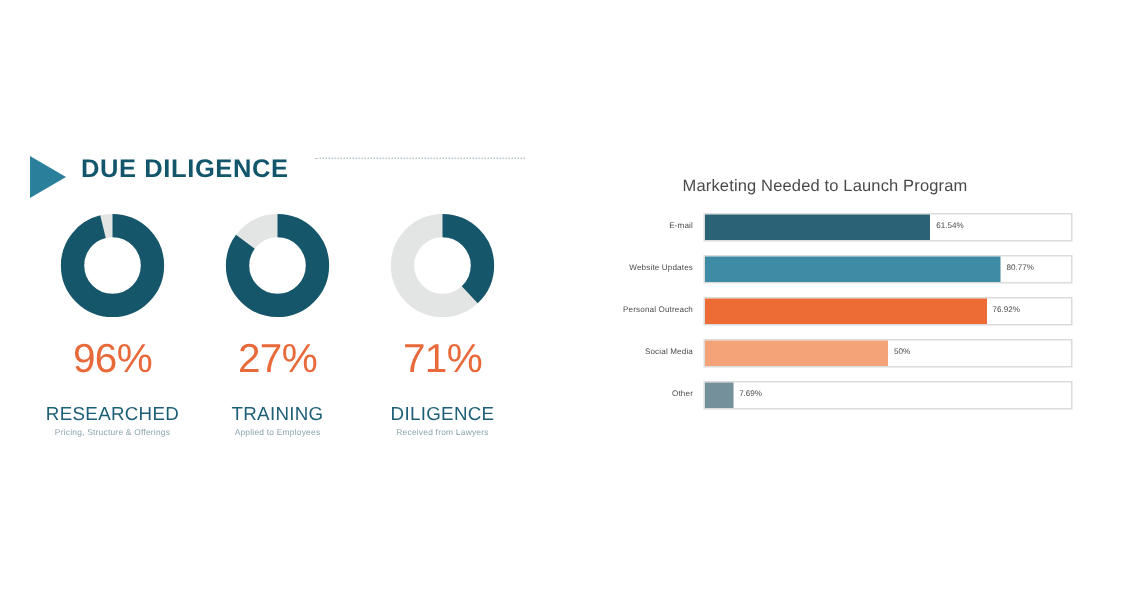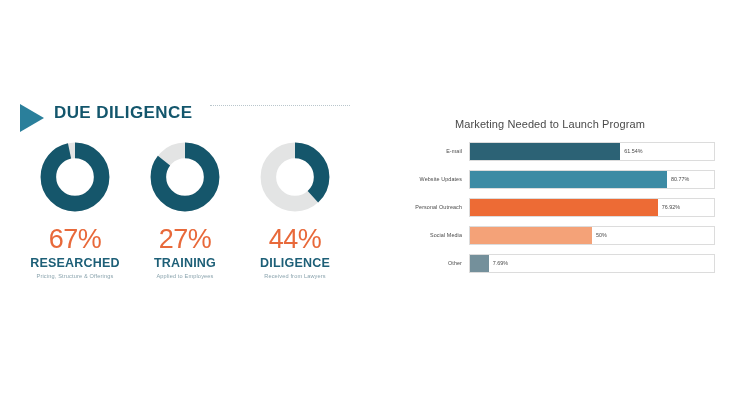--- a/index.html
+++ b/index.html
@@ -27,22 +27,22 @@
   }
 
   .donut-row{position:absolute;left:20px;top:140px;width:330px;display:flex;}
   .stat-col{flex:1 1 0;display:flex;flex-direction:column;align-items:center;}
   .donut-wrap{width:74px;height:74px;}
   .pct-value{
     margin-top:12px;font-size:27px;color:#e8693a;
     letter-spacing:-.5px;line-height:1;font-weight:400;
   }
   .pct-label{
-    margin-top:3px;font-size:12.5px;color:#1d5f77;
-    letter-spacing:.2px;font-weight:700;white-space:nowrap;
+    margin-top:16px;font-size:12.5px;color:#1d5f77;
+    letter-spacing:.2px;font-weight:400;white-space:nowrap;
   }
   .pct-caption{
     margin-top:3px;font-size:5.6px;color:#8aa3ad;
     letter-spacing:.15px;white-space:nowrap;
   }
 
   
   .right-panel{position:absolute;left:380px;top:0;width:370px;height:400px;}
   .chart-title{
     position:absolute;left:0;top:118px;width:340px;text-align:center;
@@ -81,21 +81,21 @@
 
     <div class="donut-row">
 
       <div class="stat-col">
         <div class="donut-wrap">
           <svg viewBox="0 0 100 100">
             <circle cx="50" cy="50" r="36" fill="none" stroke="#e3e4e4" stroke-width="21"></circle>
             <circle class="donut-arc" cx="50" cy="50" r="36" fill="none" stroke="#15566b" stroke-width="21" transform="rotate(-90 50 50)" stroke-dasharray="217.1468842161265 9.04778684233861"></circle>
           </svg>
         </div>
-        <div class="pct-value">67%</div>
+        <div class="pct-value">96%</div>
         <div class="pct-label">RESEARCHED</div>
         <div class="pct-caption">Pricing, Structure &amp; Offerings</div>
       </div>
 
       <div class="stat-col">
         <div class="donut-wrap">
           <svg viewBox="0 0 100 100">
             <circle cx="50" cy="50" r="36" fill="none" stroke="#e3e4e4" stroke-width="21"></circle>
             <circle class="donut-arc" cx="50" cy="50" r="36" fill="none" stroke="#15566b" stroke-width="21" transform="rotate(-90 50 50)" stroke-dasharray="192.26547039969535 33.92920065876976"></circle>
           </svg>
@@ -105,21 +105,21 @@
         <div class="pct-caption">Applied to Employees</div>
       </div>
 
       <div class="stat-col">
         <div class="donut-wrap">
           <svg viewBox="0 0 100 100">
             <circle cx="50" cy="50" r="36" fill="none" stroke="#e3e4e4" stroke-width="21"></circle>
             <circle class="donut-arc" cx="50" cy="50" r="36" fill="none" stroke="#15566b" stroke-width="21" transform="rotate(-90 50 50)" stroke-dasharray="85.95397500221674 140.24069605624837"></circle>
           </svg>
         </div>
-        <div class="pct-value">44%</div>
+        <div class="pct-value">71%</div>
         <div class="pct-label">DILIGENCE</div>
         <div class="pct-caption">Received from Lawyers</div>
       </div>
 
     </div>
   </div>
 
   <div class="right-panel">
     <div class="chart-title">Marketing Needed to Launch Program</div>
     <div class="chart-body" id="bar-chart">

